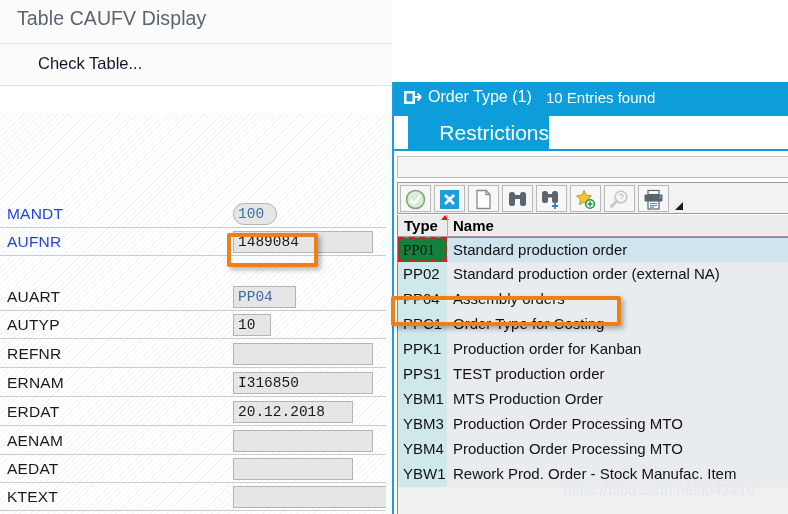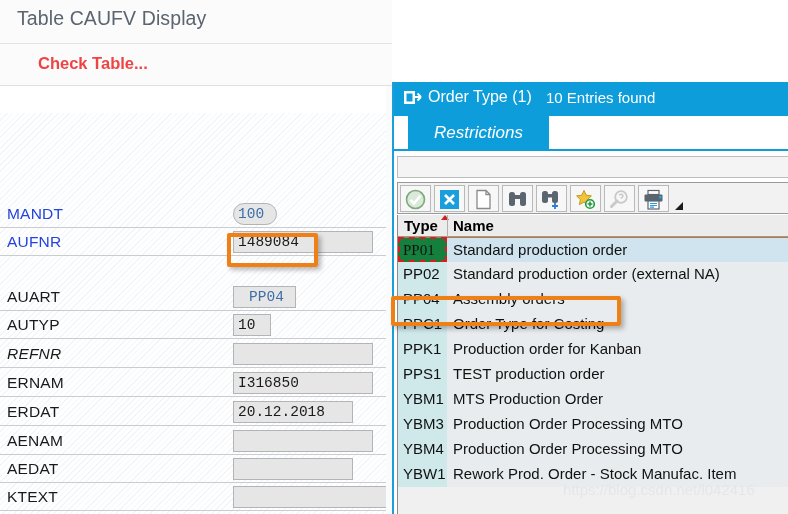--- a/index.html
+++ b/index.html
@@ -40,24 +40,23 @@
   }
   #menu-bar {
     position: absolute; left: 0; top: 44px;
     width: 392px; height: 42px;
     background: #fbfbfb;
     border-bottom: 1px solid #e0e0e0;
   }
   .menu-item {
     position: absolute; top: 10px;
     font-size: 16.5px;
-    color: #ef4444;
+    color: #0f172a;
     white-space: nowrap;
     cursor: default;
-    font-weight: bold;
   }
   #menu-check-table { left: 38px; }
   #menu-next-screen { left: 228px; }
 
   #form-area {
     position: absolute; left: 0; top: 86px;
     width: 392px; height: 428px;
     background:
       repeating-linear-gradient(
         -45deg,
@@ -155,25 +154,24 @@
     position: absolute; left: 0; top: 34px;
     width: 396px; height: 35px;
     background: #ffffff;
     border-bottom: 2px solid #0d9ddb;
   }
   #tab-restrictions {
     position: absolute; left: 14px; top: 0;
     width: 141px; height: 33px;
     background: #0d9ddb;
     color: #ffffff;
-    font-size: 17px;
-    text-align: center;
+    font-size: 21px;
+    text-align: right;
     line-height: 33px;
     cursor: default;
-    font-style: italic;
   }
 
   #restriction-input {
     position: absolute; left: 3px; top: 74px;
     width: 392px; height: 22px;
     background: #f4f4f4;
     border: 1px solid #bdbdbd;
   }
 
   #toolbar {
@@ -330,31 +328,31 @@
         <div class="field-row" style="top: 155px;">
           <div class="field-label key">MANDT</div>
           <div class="field-input blue" style="left: 233px; width: 44px; border-radius: 11px;">100</div>
           <div class="sep"></div>
         </div>
         <div class="field-row" style="top: 183px;">
           <div class="field-label key">AUFNR</div>
           <div class="field-input" style="left: 233px; width: 140px;">1489084</div>
           <div class="sep"></div>
         </div>
-        <div class="field-row" style="top: 238px; text-align: center;">
+        <div class="field-row" style="top: 238px;">
           <div class="field-label">AUART</div>
           <div class="field-input blue" style="left: 233px; width: 63px;">PP04</div>
           <div class="sep"></div>
         </div>
         <div class="field-row" style="top: 266px;">
           <div class="field-label">AUTYP</div>
           <div class="field-input" style="left: 233px; width: 38px;">10</div>
           <div class="sep"></div>
         </div>
-        <div class="field-row" style="top: 295px; font-style: italic;">
+        <div class="field-row" style="top: 295px;">
           <div class="field-label">REFNR</div>
           <div class="field-input" style="left: 233px; width: 140px;"></div>
           <div class="sep"></div>
         </div>
         <div class="field-row" style="top: 324px;">
           <div class="field-label">ERNAM</div>
           <div class="field-input" style="left: 233px; width: 140px;">I316850</div>
           <div class="sep"></div>
         </div>
         <div class="field-row" style="top: 353px;">

